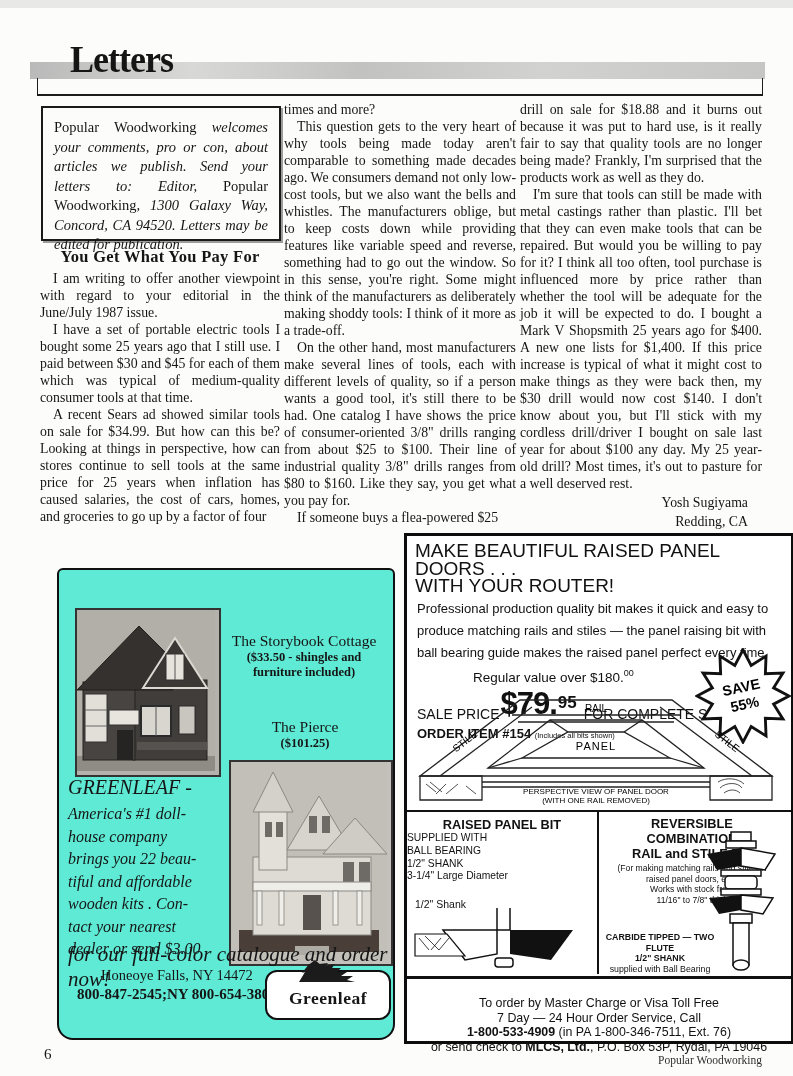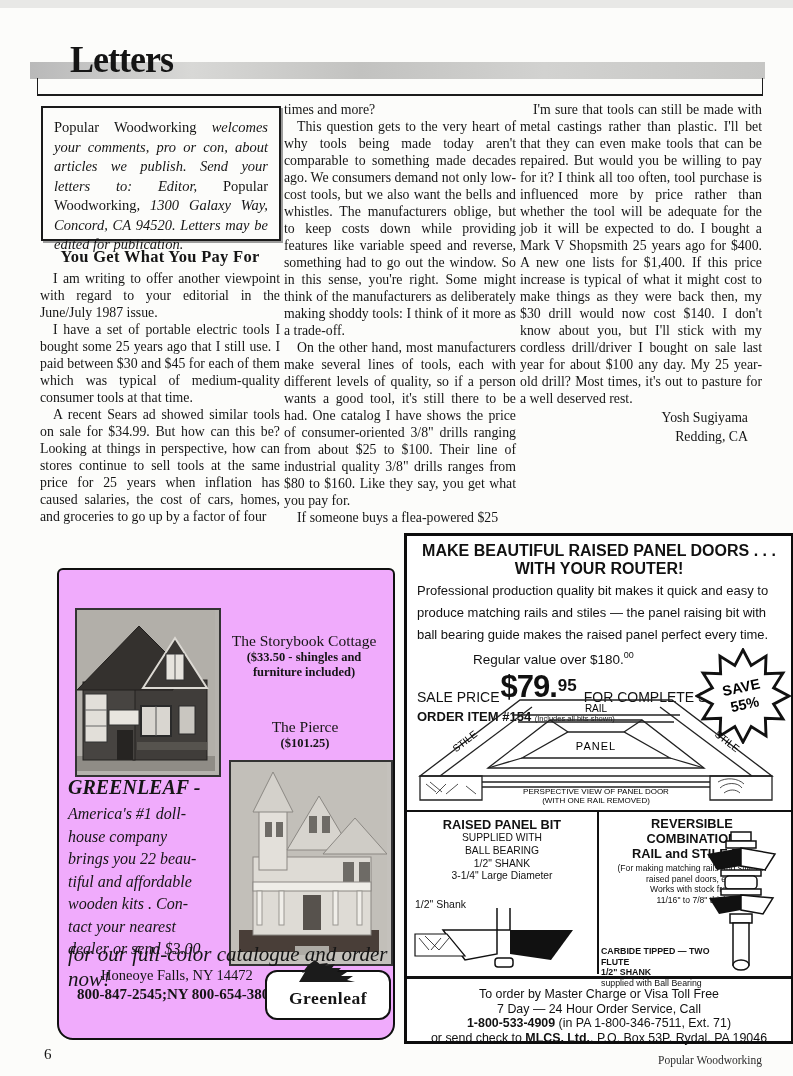--- a/index.html
+++ b/index.html
@@ -24,70 +24,70 @@
   .col{position:absolute;font-size:13.8px;line-height:17px;text-align:justify;}
   .col1{left:40px;top:240px;width:240px;}
   .col2{left:284px;top:93px;width:232px;}
   .col3{left:520px;top:93px;width:242px;}
   .letter-heading{text-align:center;font-weight:bold;font-size:16.5px;letter-spacing:.3px;margin:0 0 5px 0;transform:scaleY(1.05);}
   .para{text-indent:13px;margin:0;}
   .signature{text-align:right;padding-right:14px;margin-top:2px;}
 
   
   .greenleaf-ad{position:absolute;left:57px;top:560px;width:334px;height:468px;border:2px solid #101010;
-    border-radius:6px 6px 16px 16px;background:#f0abfc;}
+    border-radius:6px 6px 16px 16px;background:#5eead4;}
   .gl-photo1{position:absolute;left:16px;top:38px;width:142px;height:165px;border:2px solid #333;background:#b5b2ad;}
   .gl-cap1{position:absolute;left:156px;top:62px;width:178px;text-align:center;}
   .gl-cap1 .t{font-size:15.5px;}
   .gl-cap-sub{font-size:12.5px;font-weight:bold;line-height:15px;}
   .gl-cap2{position:absolute;left:166px;top:148px;width:160px;text-align:center;}
   .gl-cap2 .t{font-size:15.5px;}
   .gl-photo2{position:absolute;left:170px;top:190px;width:160px;height:202px;border:2px solid #333;background:#c4c1bc;}
   .gl-text{position:absolute;left:9px;top:206px;width:162px;font-style:italic;}
-  .gl-text .head{font-weight:bold;font-size:20px;margin-bottom:4px;}
+  .gl-text .head{font-weight:normal;font-size:20px;margin-bottom:4px;}
   .gl-text .bl{font-size:16px;line-height:22.5px;}
   .gl-catalog{position:absolute;left:9px;top:372px;width:322px;font-style:italic;font-size:21px;}
   .gl-addr{position:absolute;left:32px;top:396px;font-size:14.5px;line-height:18.5px;}
   .gl-addr .indent{padding-left:10px;}
   .gl-phone{font-weight:bold;font-size:15px;margin-left:-14px;}
   .gl-logo{position:absolute;left:206px;top:400px;width:122px;height:46px;border:2px solid #111;border-radius:12px;
     text-align:center;background:#fff;}
   .gl-logo .word{font-weight:bold;font-size:17.5px;letter-spacing:.5px;position:relative;top:16px;}
   .gl-logo svg{position:absolute;left:28px;top:-12px;}
 
   
   .mlcs-ad{position:absolute;left:404px;top:525px;width:384px;height:505px;border:3px solid #0c0c0c;
     background:#fff;font-family:"Liberation Sans",sans-serif;color:#111;}
   .ml-head{padding:6px 8px 0 8px;}
-  .ml-h1{text-align:center;font-weight:bold;font-size:16px;line-height:17.5px;}
+  .ml-h1{text-align:left;font-weight:normal;font-size:19px;line-height:17.5px;}
   .ml-body{font-size:13px;line-height:22px;margin-top:3px;padding:0 2px;}
   .ml-regular{font-size:13.5px;margin:4px 0 0 58px;}
   .ml-sale{display:flex;align-items:flex-end;margin:2px 0 0 2px;}
   .ml-sale .lbl{font-size:14px;}
   .ml-sale .big{font-size:31px;font-weight:bold;letter-spacing:-1px;margin:0 1px;}
   .ml-sale .cents{font-size:17px;font-weight:bold;vertical-align:super;position:relative;top:-9px;}
   .ml-sale .suffix{font-size:14px;margin-left:7px;}
   .ml-order{font-size:13px;font-weight:bold;margin:4px 0 0 2px;}
   .ml-order .note{font-size:7.5px;font-weight:normal;}
   .ml-burst{position:absolute;right:0px;top:112px;width:96px;height:96px;}
   .ml-burst text{font-family:"Liberation Sans",sans-serif;font-weight:bold;}
   .ml-diagram{position:absolute;left:3px;top:152px;width:372px;height:120px;}
   .ml-divider{position:absolute;left:0;top:274px;width:100%;height:2px;background:#111;}
   .ml-panel-l{position:absolute;left:0;top:276px;width:190px;height:162px;border-right:2px solid #111;}
   .ml-panel-r{position:absolute;left:192px;top:276px;width:186px;height:162px;}
   .ml-pl-title{font-weight:bold;font-size:12.8px;text-align:center;margin-top:5px;}
-  .ml-pl-sub{font-size:10.3px;line-height:12.8px;text-align:center;}
+  .ml-pl-sub{font-size:10.3px;line-height:12.8px;text-align:left;}
   .ml-shank-label{position:absolute;left:8px;top:86px;font-size:10.5px;}
   .ml-pr-note{font-size:8.6px;line-height:10.6px;text-align:center;margin-top:2px;}
-  .ml-carbide{position:absolute;left:2px;top:134px;width:118px;font-size:8.8px;line-height:10.5px;text-align:left;font-weight:bold;}
+  .ml-carbide{position:absolute;left:2px;top:120px;width:118px;font-size:8.8px;line-height:10.5px;text-align:center;font-weight:bold;}
   .ml-carbide .n{font-weight:normal;}
   .ml-bit-l{position:absolute;left:6px;top:96px;}
   .ml-bit-r{position:absolute;right:2px;top:18px;}
   .ml-orderbox{position:absolute;left:0;top:440px;width:100%;height:59px;border-top:3px solid #111;
-    text-align:center;font-size:12.4px;line-height:14.6px;padding-top:8px;box-sizing:border-box;}
+    text-align:center;font-size:12.4px;line-height:14.6px;padding-top:17px;box-sizing:border-box;}
   .b{font-weight:bold;}
 
   
   .footer-page{position:absolute;left:44px;top:1038px;font-size:15px;}
   .footer-mag{position:absolute;right:31px;top:1046px;font-size:11.5px;color:#2d2d2d;}
 </style>
 </head>
 <body>
 
 <div class="page">
@@ -108,20 +108,21 @@
   </div>
 
   <div class="col col2">
     <p class="para" style="text-indent:0">times and more?</p>
     <p class="para">This question gets to the very heart of why tools being made today aren't comparable to something made decades ago. We consumers demand not only low-cost tools, but we also want the bells and whistles. The manufacturers oblige, but to keep costs down while providing features like variable speed and reverse, something had to go out the window. So in this sense, you're right. Some might think of the manufacturers as deliberately making shoddy tools: I think of it more as a trade-off.</p>
     <p class="para">On the other hand, most manufacturers make several lines of tools, each with different levels of quality, so if a person wants a good tool, it's still there to be had. One catalog I have shows the price of consumer-oriented 3/8" drills ranging from about $25 to $100. Their line of industrial quality 3/8" drills ranges from $80 to $160. Like they say, you get what you pay for.</p>
     <p class="para">If someone buys a flea-powered $25</p>
   </div>
 
   <div class="col col3">
+    <p class="para" style="text-indent:0">drill on sale for $18.88 and it burns out because it was put to hard use, is it really fair to say that quality tools are no longer being made? Frankly, I'm surprised that the products work as well as they do.</p>
     <p class="para">I'm sure that tools can still be made with metal castings rather than plastic. I'll bet that they can even make tools that can be repaired. But would you be willing to pay for it? I think all too often, tool purchase is influenced more by price rather than whether the tool will be adequate for the job it will be expected to do. I bought a Mark V Shopsmith 25 years ago for $400. A new one lists for $1,400. If this price increase is typical of what it might cost to make things as they were back then, my $30 drill would now cost $140. I don't know about you, but I'll stick with my cordless drill/driver I bought on sale last year for about $100 any day. My 25 year-old drill? Most times, it's out to pasture for a well deserved rest.</p>
     <div class="signature">Yosh Sugiyama</div>
     <div class="signature">Redding, CA</div>
   </div>
 
   <div class="greenleaf-ad">
 
     <div class="gl-photo1">
       <svg width="138" height="161" viewBox="0 0 138 161">
         <rect x="0" y="0" width="138" height="161" fill="#b2afa9"></rect>
@@ -300,21 +301,21 @@
         <path d="M38,65 L70,68 L60,84 L38,80 Z" fill="#fff" stroke="#111" stroke-width="1.5"></path>
         <rect x="27" y="84" width="22" height="9" fill="#fff" stroke="#111" stroke-width="1.5"></rect>
         <rect x="30" y="93" width="16" height="42" fill="#fff" stroke="#111" stroke-width="1.5"></rect>
         <ellipse cx="38" cy="135" rx="8" ry="5" fill="#fff" stroke="#111" stroke-width="1.5"></ellipse>
       </svg>
     </div>
 
     <div class="ml-orderbox">
       <div>To order by Master Charge or Visa Toll Free</div>
       <div>7 Day — 24 Hour Order Service, Call</div>
-      <div><span class="b">1-800-533-4909</span><span> (in PA 1-800-346-7511, Ext. 71)</span></div>
+      <div><span class="b">1-800-533-4909</span><span> (in PA 1-800-346-7511, Ext. 76)</span></div>
       <div><span>or send check to </span><span class="b">MLCS, Ltd.</span><span>, P.O. Box 53P, Rydal, PA 19046</span></div>
     </div>
   </div>
 
   <div class="footer-page">6</div>
   <div class="footer-mag">Popular Woodworking</div>
 
 </div>
 
 </body></html>

